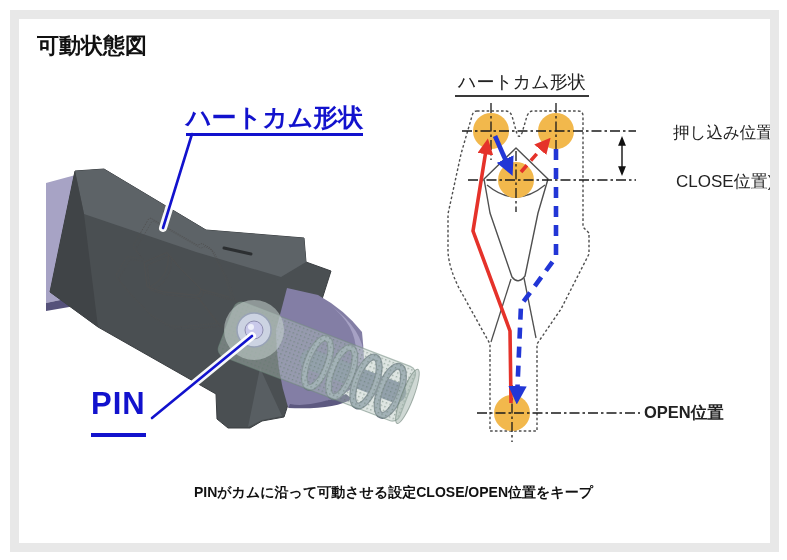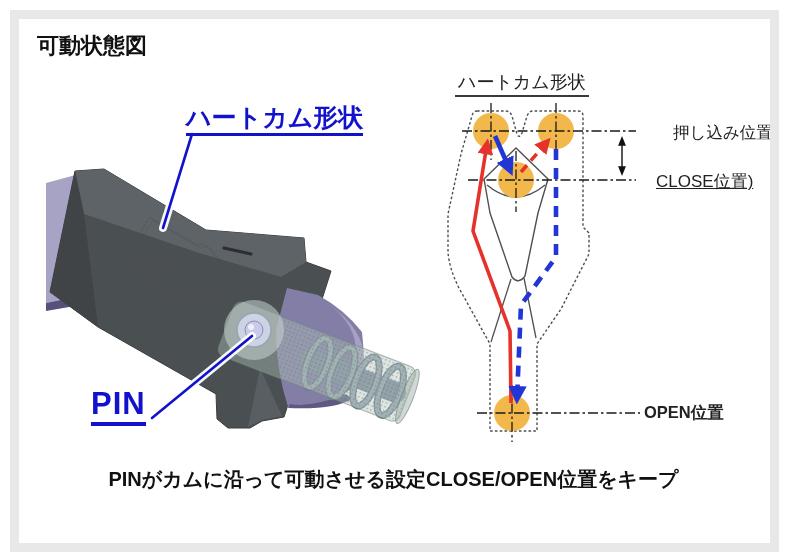--- a/index.html
+++ b/index.html
@@ -5,27 +5,27 @@
   html,body{margin:0;padding:0;background:#ffffff;}
   body{width:787px;height:560px;position:relative;overflow:hidden;
        font-family:"Liberation Sans",sans-serif;-webkit-font-smoothing:antialiased;}
   .frame{position:absolute;left:10px;top:10px;right:8px;bottom:8px;
          border:9px solid #e8e8e8;pointer-events:none;z-index:3;}
   .lbl{position:absolute;white-space:nowrap;line-height:1.15;z-index:2;color:#222;}
   .page-title{left:37px;top:33px;font-size:22px;font-weight:bold;color:#111;}
   .cam-shape-label{left:186px;top:103px;font-size:25px;font-weight:bold;
         color:#1212cd;border-bottom:3px solid #1212cd;padding-bottom:1px;}
   .pin-label{left:91px;top:386px;font-size:31px;font-weight:bold;
-        color:#1212cd;border-bottom:4px solid #1212cd;padding-bottom:0px;letter-spacing:1px;}
+        color:#1212cd;border-bottom:4px solid #1212cd;padding-bottom:11px;letter-spacing:1px;}
   .diagram-title{left:455px;top:72px;font-size:18px;color:#222;
         border-bottom:2px solid #3a3a3a;padding:0 3px 2px 3px;}
   .push-label{left:673px;top:123px;font-size:16.5px;}
-  .close-label{left:656px;top:172px;font-size:17px;text-decoration:underline;}
+  .close-label{left:676px;top:172px;font-size:17px;}
   .open-label{left:644px;top:403px;font-size:16.5px;font-weight:bold;}
-  .caption{left:0;top:468px;width:100%;text-align:center;font-size:20px;
+  .caption{left:0;top:484px;width:100%;text-align:center;font-size:14px;
         font-weight:bold;color:#111;}
   svg.canvas{position:absolute;left:0;top:0;z-index:1;}
 </style>
 </head>
 <body>
 
 <div class="frame"></div>
 
 <div class="lbl page-title">可動状態図</div>
 

